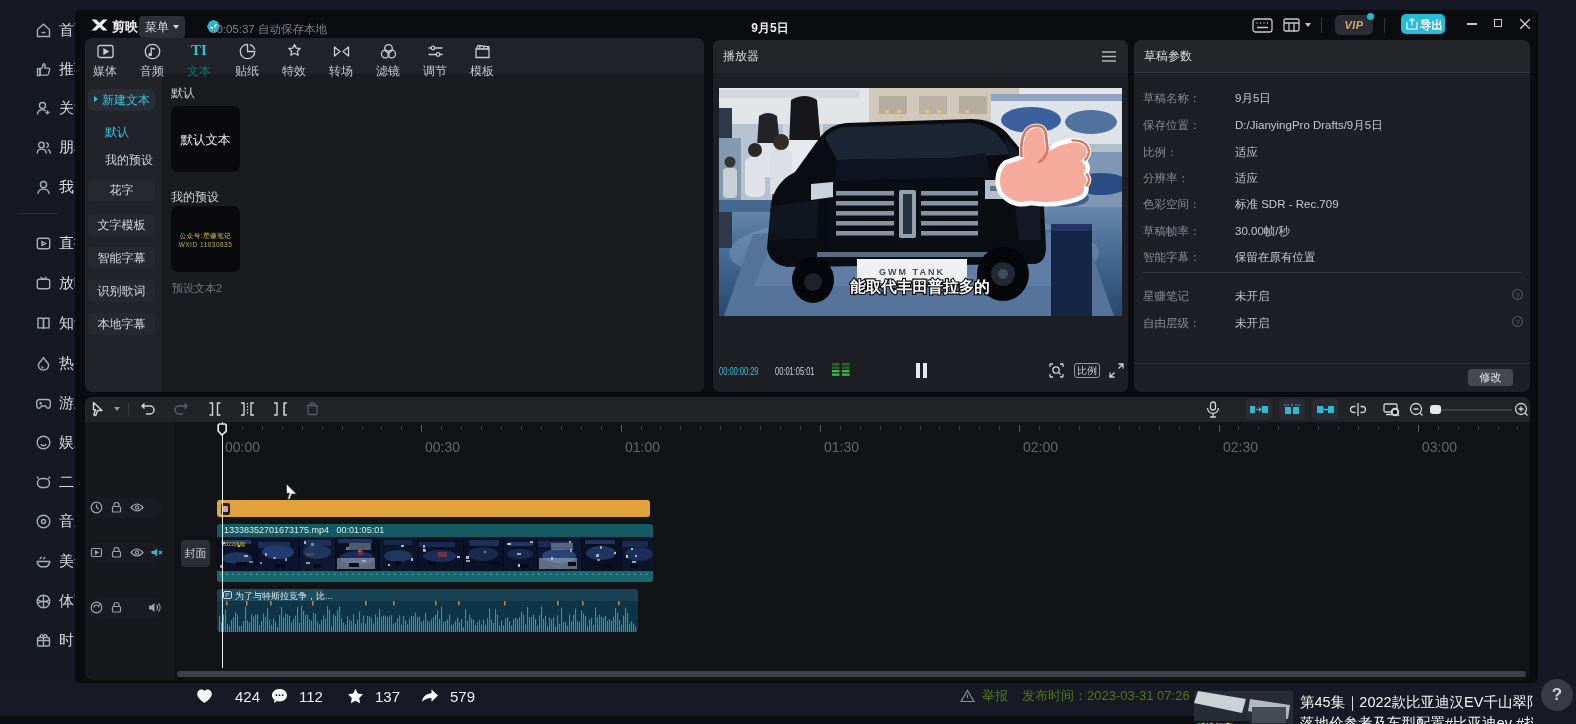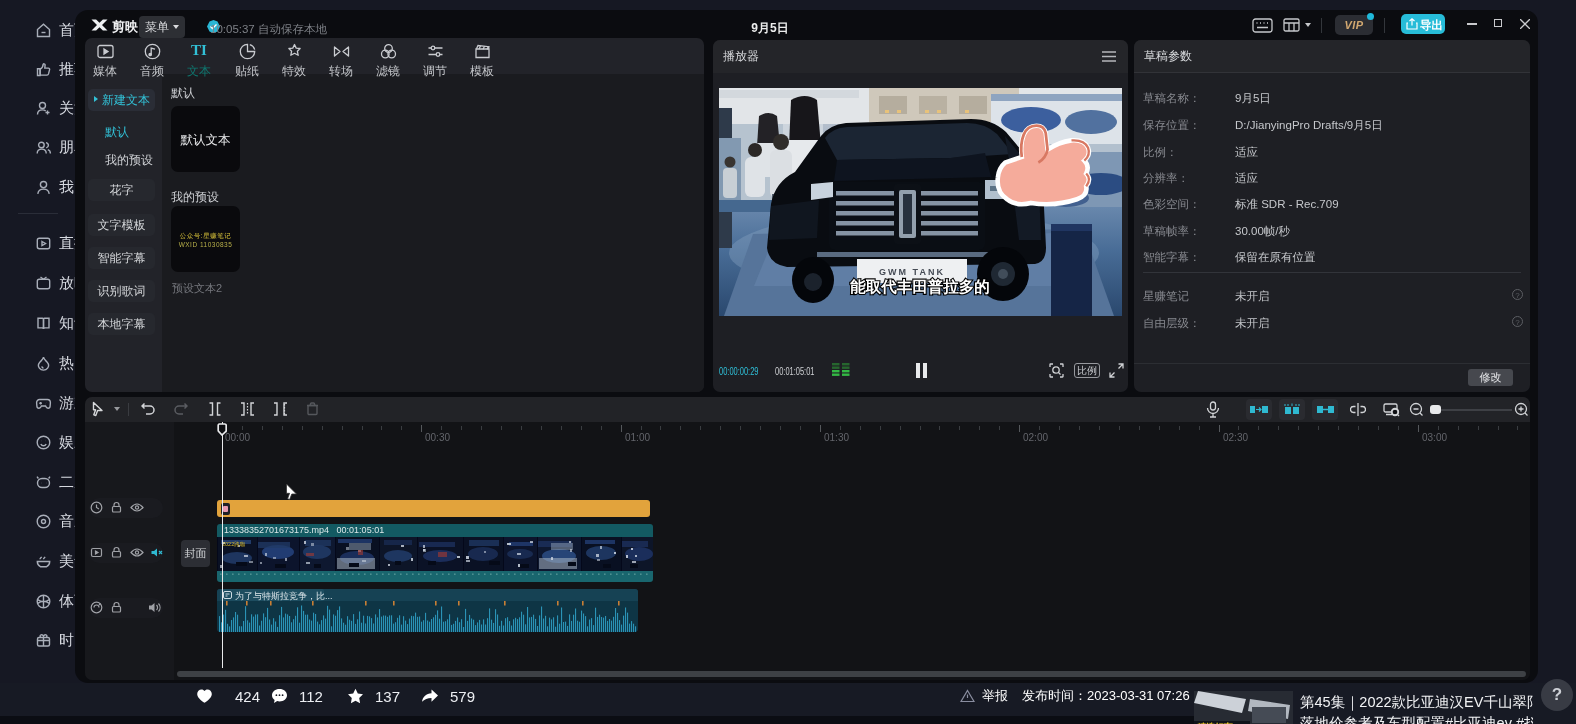--- a/index.html
+++ b/index.html
@@ -9,24 +9,24 @@
   #page { position:relative; width:1576px; height:724px; overflow:hidden; }
   
   .sbitem { position:absolute; left:35px; width:120px; height:22px; color:#d6d9e0;
     font-size:15px; display:flex; align-items:center; gap:7px; white-space:nowrap; }
   .sbitem svg { flex:0 0 auto; }
   
   #botbar { position:absolute; left:0; top:683px; width:1576px; height:41px; background:#171a24; }
   #botstrip { position:absolute; left:0; top:716px; width:1196px; height:8px; background:#0b0d13; }
   .engage { position:absolute; top:684px; height:24px; display:flex; align-items:center;
     color:#eceef2; font-size:15px; }
-  .gray12 { color:#ffffff; font-size:13px; }
+  .gray12 { color:#4d7c0f; font-size:13px; }
   
   #win { position:absolute; left:75px; top:10px; width:1463px; height:673px;
-    background:#0b0c10; border-radius:13px; overflow:hidden; }
+    background:#0b0c10; border-radius:6px; overflow:hidden; }
   .panel { position:absolute; background:#1e1f24; }
   .phead { position:absolute; left:0; top:0; right:0; height:33px; background:#242529;
     color:#d8dadd; font-size:12px; display:flex; align-items:center; padding-left:20px; }
   
   #menu-btn { position:absolute; left:65px; top:6px; width:35px; height:22px; background:#2d2f34;
     border-radius:4px; color:#d9dadd; font-size:12px; line-height:22px; text-align:center; }
   
   .tool { position:absolute; top:30px; width:46px; height:36px; text-align:center; }
   .tool .lab { position:absolute; left:0; right:0; top:23px; font-size:12px; color:#c3c5c9; }
   .tool svg { margin-top:3px; }
@@ -38,21 +38,21 @@
   
   .card { position:absolute; left:9px; width:69px; height:66px; background:#0a0a0d; border-radius:7px; }
   
   .prow { position:absolute; left:9px; font-size:11.5px; color:#87898f; }
   .pval { position:absolute; left:101px; font-size:11.5px; color:#c6c8cc; }
   .pinfo { position:absolute; right:7px; width:11px; height:11px; border:1px solid #5c5e63;
     border-radius:50%; color:#5c5e63; font-size:8px; text-align:center; line-height:11px; }
   
   .rtick { position:absolute; top:4px; width:1px; height:4px; background:#3a3d41; }
   .rtickL { position:absolute; top:3px; width:1px; height:7px; background:#55585c; }
-  .rlab { position:absolute; top:10px; font-size:10px; color:#63656b; }
+  .rlab { position:absolute; top:17px; font-size:14px; color:#63656b; }
 </style>
 </head>
 <body>
 <div id="page">
 
 <div id="sidebar" class="abs" style="left:0;top:0;width:75px;height:724px;overflow:hidden;background:#161823">
 </div>
 
 <div id="sbwrap" class="abs" style="left:0;top:0;width:75px;height:724px;overflow:hidden">
   <div class="sbitem" style="top:19px"><svg width="17" height="17" viewBox="0 0 17 17" fill="none" stroke="#a9aeb9" stroke-width="1.4">

